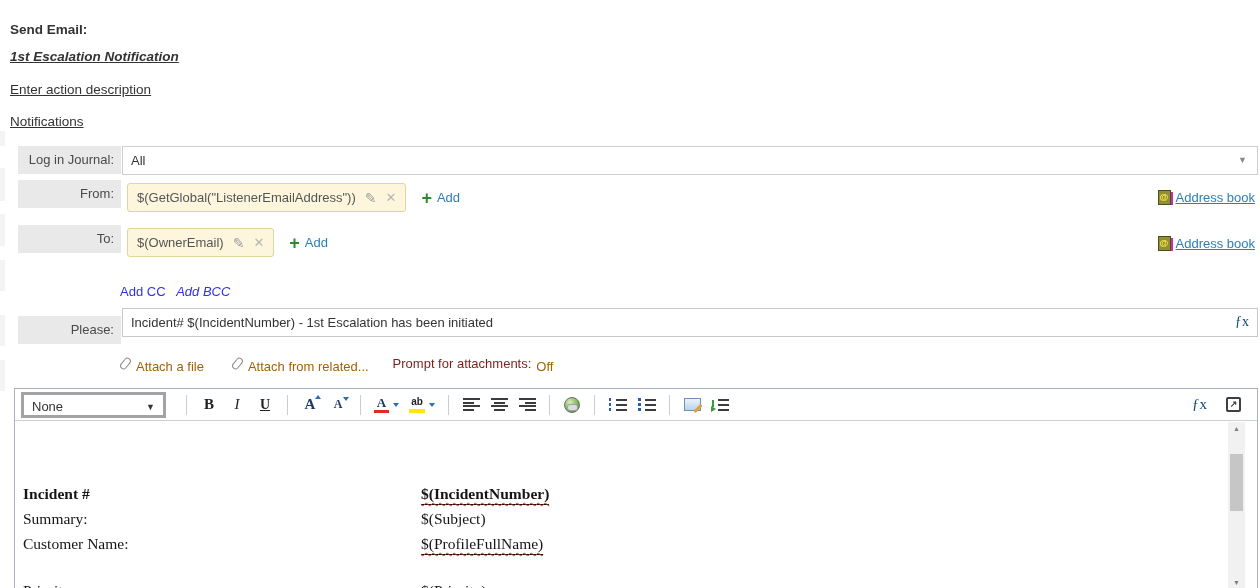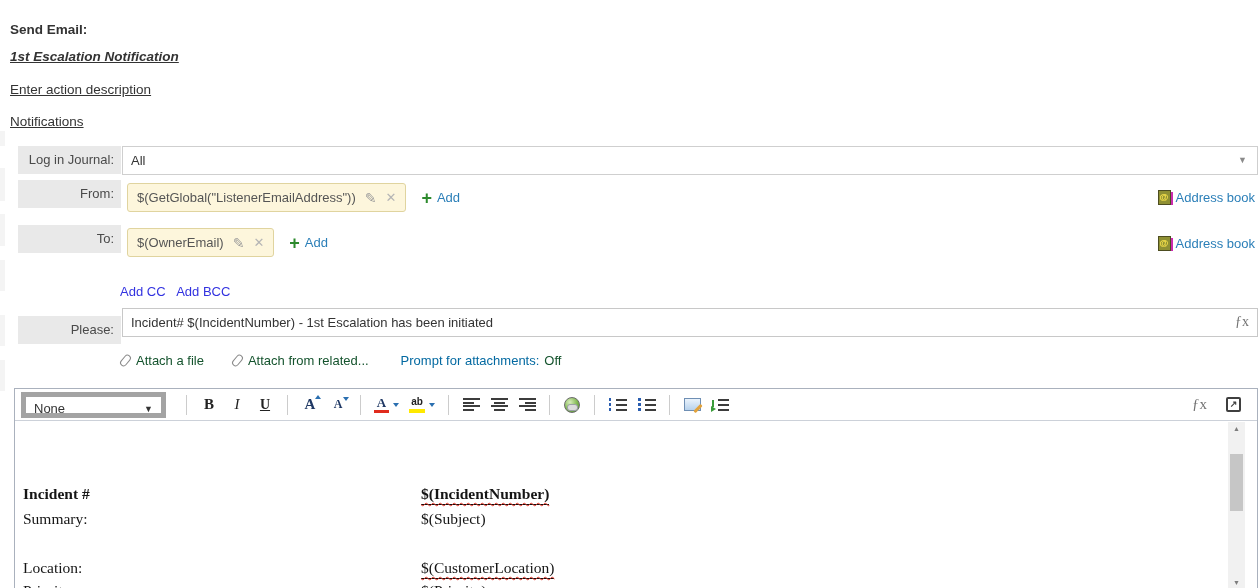--- a/index.html
+++ b/index.html
@@ -47,57 +47,57 @@
 
   
   .abook { position:absolute; right:5px; display:flex; align-items:center; cursor:pointer; }
   .abook .book {
     position:relative; width:13px; height:15px; background:#8f9033;
     border:1px solid #4d4d20; margin-right:5px;
     display:flex; align-items:center; justify-content:center;
   }
   .abook .book .at { color:#ffe84d; font-size:9px; font-weight:bold; line-height:1; }
   .abook .book::after { content:""; position:absolute; right:-3px; top:1px; width:2px; height:13px; background:#cc2bb0; }
-  .abook .ablabel { color:#2b7fb8; font-size:13px; }
+  .abook .ablabel { color:#2b7fb8; font-size:13px;text-decoration:underline; }
 
   .cclinks { left:120px; top:284px; font-size:13px; color:#3232e0; }
   .cclinks span { cursor:pointer; }
-  .cclinks span + span { margin-left:7px; }
+  .cclinks span + span { margin-left:7px;font-style:italic; }
 
   
   .subjwrap { left:122px; top:308px; width:1136px; height:29px; }
   .subjwrap input {
     width:100%; height:100%; border:1px solid #c8c8c8; font-family:"Liberation Sans",sans-serif;
     font-size:13px; color:#333; padding:0 30px 0 8px; outline:none; background:#fff;
   }
-  .fx { font-family:"Liberation Serif",serif; color:#737373; }
+  .fx { font-family:"Liberation Serif",serif; color:#0c4a6e; }
   .subjwrap .fx { position:absolute; right:9px; top:6px; font-size:14px; }
 
   
   .attachrow { left:122px; top:353px; display:flex; align-items:center; font-size:13px; }
   .clip {
     display:inline-block; width:7px; height:13px; border:1.5px solid #8a8a8a;
     border-radius:4px; transform:rotate(40deg); margin-right:7px;
   }
-  .teal { color:#14532d; cursor:pointer; }
+  .teal { color:#a16207; cursor:pointer;margin-top:6px; }
   .attachrow .gap1 { margin-right:30px; }
-  .attachrow .prompt { color:#0369a1; margin-left:32px; }
+  .attachrow .prompt { color:#7f1d1d; margin-left:24px; }
   .attachrow .off { margin-left:5px; }
 
   
   .editor {
     left:14px; top:388px; width:1244px; height:202px;
     border:1px solid #aab1bd; background:#fff;
   }
   .toolbar {
     height:32px; border-bottom:1px solid #ccd1d9; display:flex; align-items:center;
     padding:0 16px 0 6px;
   }
   .tb-select {
-    position:relative; width:145px; height:26px; border:5px solid #a3a3a3;
+    position:relative; width:145px; height:26px; border:3px solid #a3a3a3;
     font-size:13px; color:#333; line-height:24px; padding-left:8px; cursor:pointer;
     margin-right:12px; flex:none;
   }
   .tb-select .caret { position:absolute; right:8px; top:8px; font-size:9px; color:#333; line-height:1; }
   .tb-sep { width:1px; height:20px; background:#ccc; margin:0 8px; flex:none; }
   .tb-btn {
     display:inline-flex; align-items:center; justify-content:center;
     min-width:18px; height:24px; margin:0 5px; cursor:pointer; flex:none;
     font-family:"Liberation Serif",serif; color:#222; position:relative;
   }
@@ -366,22 +366,22 @@
       </span>
     </div>
 
     <div class="ebody">
       <div class="erow" style="top:61px;">
         <span class="er-label bold">Incident #</span><span class="er-value bold uline wavy">$(IncidentNumber)</span>
       </div>
       <div class="erow" style="top:86px;">
         <span class="er-label">Summary:</span><span class="er-value">$(Subject)</span>
       </div>
-      <div class="erow" style="top:135px;">
-        <span class="er-label">Location:</span><span class="er-value uline wavy">$(CustomerLocation)</span>
+      <div class="erow" style="top:111px;">
+        <span class="er-label">Customer Name:</span><span class="er-value uline wavy">$(ProfileFullName)</span>
       </div>
       <div class="erow" style="top:158px;">
         <span class="er-label">Priority:</span><span class="er-value">$(Priority)</span>
       </div>
 
     </div>
 
     <div class="sbar">
       <span class="arr up">▲</span>
       <span class="thumb"></span>

